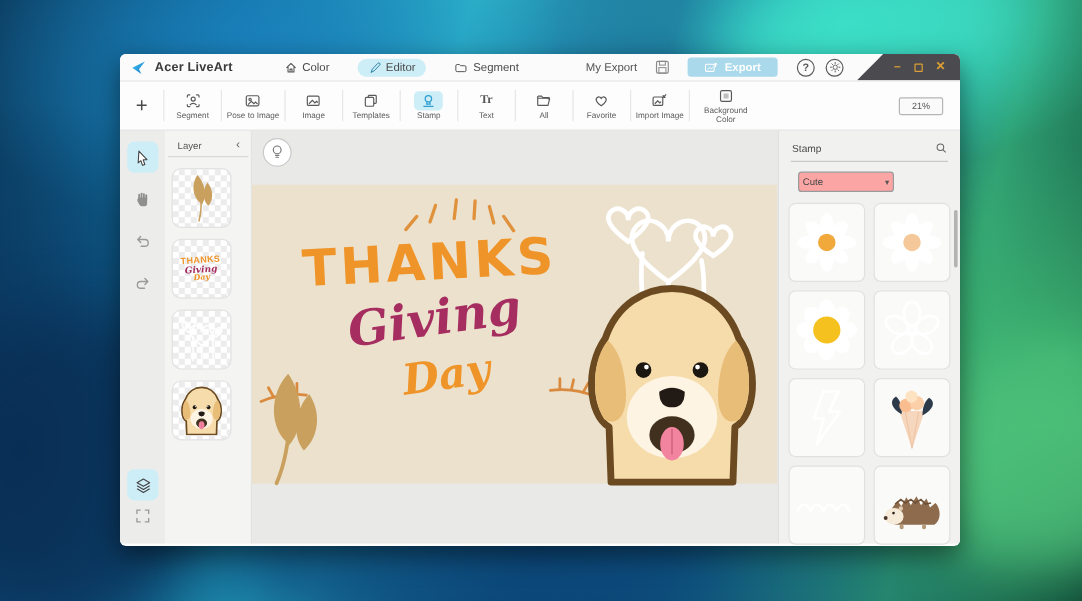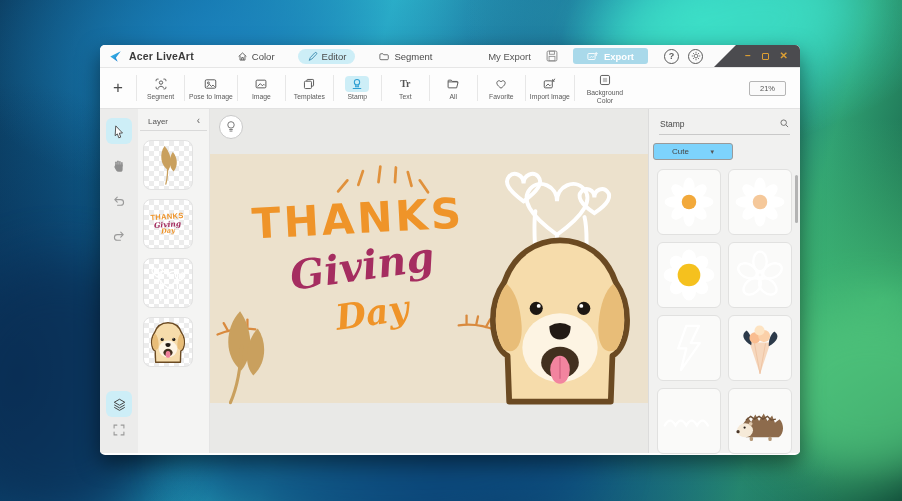--- a/index.html
+++ b/index.html
@@ -111,23 +111,23 @@
   .branchR { position:absolute; left:246px; top:158px; transform:scaleX(-1); }
   .bigleaf { position:absolute; left:-6px; top:156px; color:#c9a05e; transform:rotate(8deg); }
   .heartsdoodle { position:absolute; left:288px; top:2px; }
   .puppy { position:absolute; left:262px; top:79px; }
 
   
   .rpanel { width:152px; background:#f1f1f0; border-left:1px solid #dcdcdc; position:relative; }
   .rhead { display:flex; align-items:center; justify-content:space-between; padding:9px 10px 5px 11px; }
   .rtitle { font-size:8.5px; color:#4a4a4a; }
   .rdivider { height:1px; background:#c9c9c9; margin:0 10px; }
-  .dropdown { margin:8px 0 2px 4px; width:80px; height:17px; border:1px solid #9a9a9a; border-radius:3px;
-    background:#7dd3fc; display:flex; align-items:center; justify-content:space-between;
-    padding:0 18px; font-size:8px; color:#444; }
+  .dropdown { margin:8px 0 2px 16px; width:80px; height:17px; border:1px solid #9a9a9a; border-radius:3px;
+    background:#fca5a5; display:flex; align-items:center; justify-content:space-between;
+    padding:0 3px; font-size:8px; color:#444; }
   .ddarrow { font-size:7px; color:#555; }
   .stampgrid { display:grid; grid-template-columns:64px 64px; gap:7px; padding:7px 8px; }
   .tile { width:64px; height:66px; background:#fafaf9; border:1px solid #e1e1e0; border-radius:6px;
     display:flex; align-items:center; justify-content:center; overflow:hidden; }
   .rscroll { position:absolute; right:2px; top:66px; width:3px; height:48px; background:#b3b3b3; border-radius:2px; }
 
   svg { display:block; }
 </style>
 </head>
 <body>

